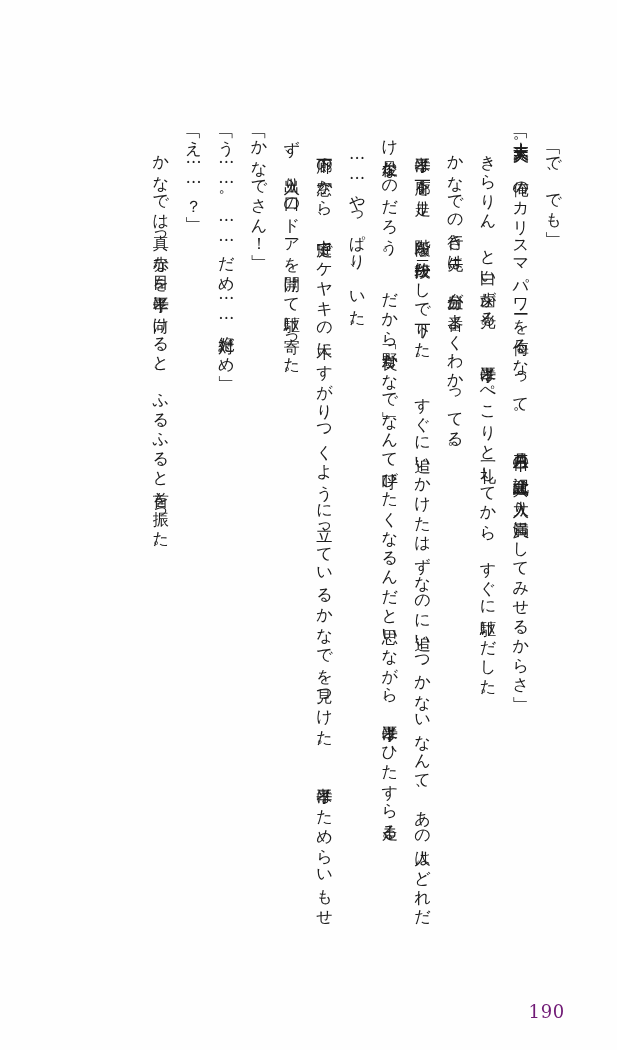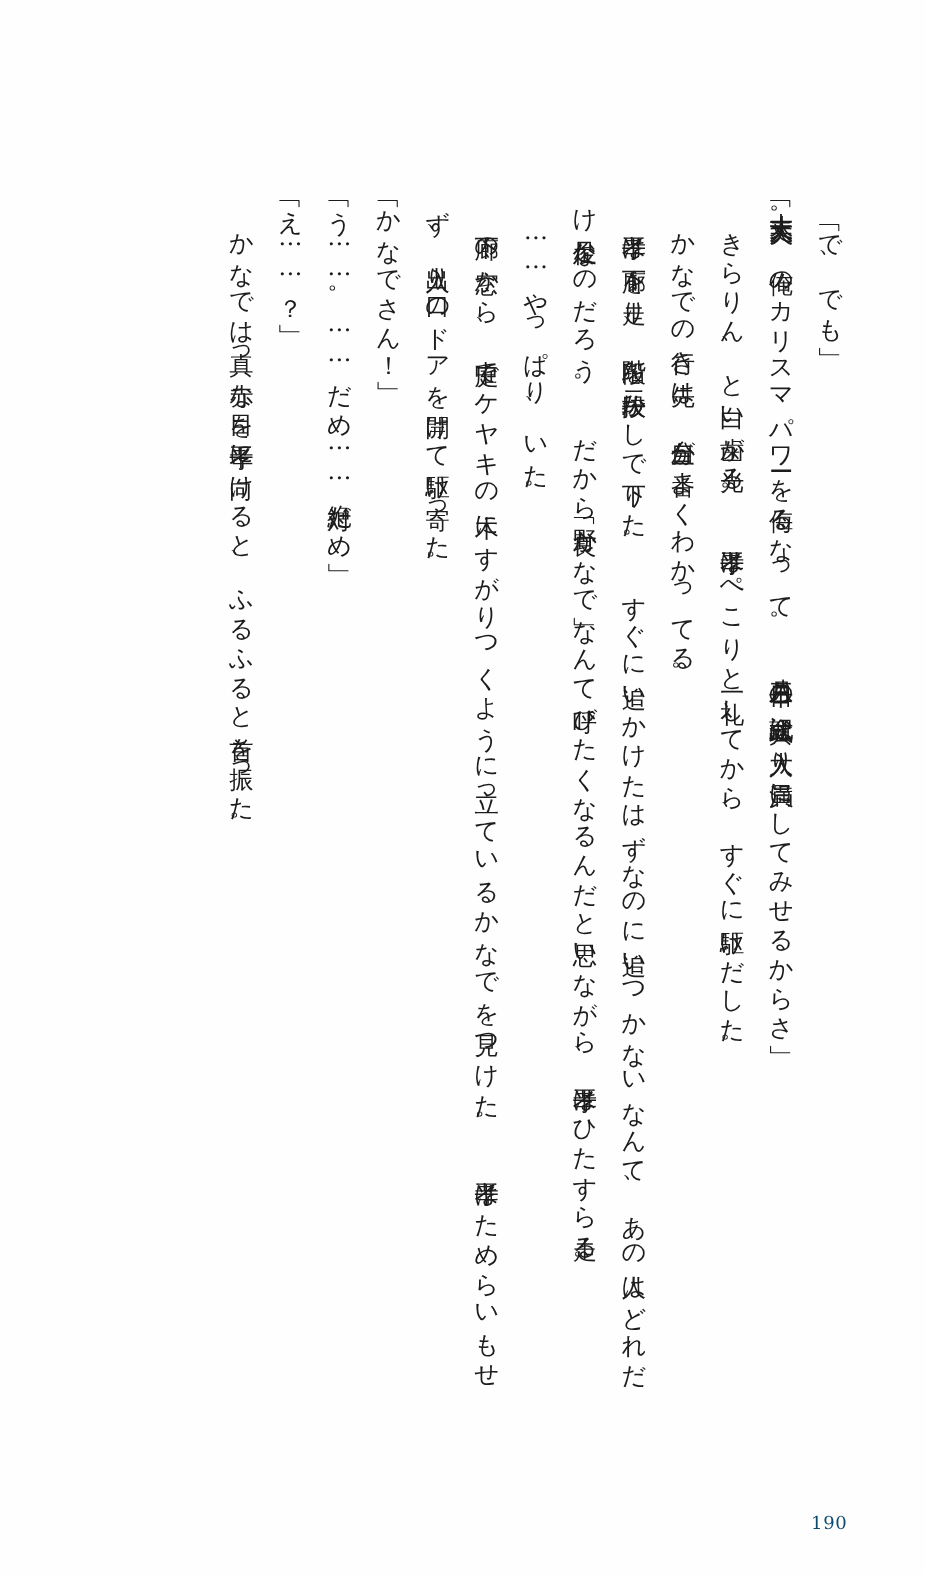--- a/index.html
+++ b/index.html
@@ -41,23 +41,23 @@
     padding: 0;
   }
   
   .indent {
     text-indent: 1em;
   }
   #page-number {
     position: absolute;
     right: 52px;
     bottom: 28px;
-    font-size: 12px;
+    font-size: 18px;
     font-family: "DejaVu Serif", "Liberation Serif", serif;
-    color: #0c4a6e;
+    color: #701a75;
     letter-spacing: 0.04em;
   }
 </style>
 </head>
 <body>
 
 <div id="page">
 
   <div id="text-body">
     <p class="indent">「で、でも」</p>

